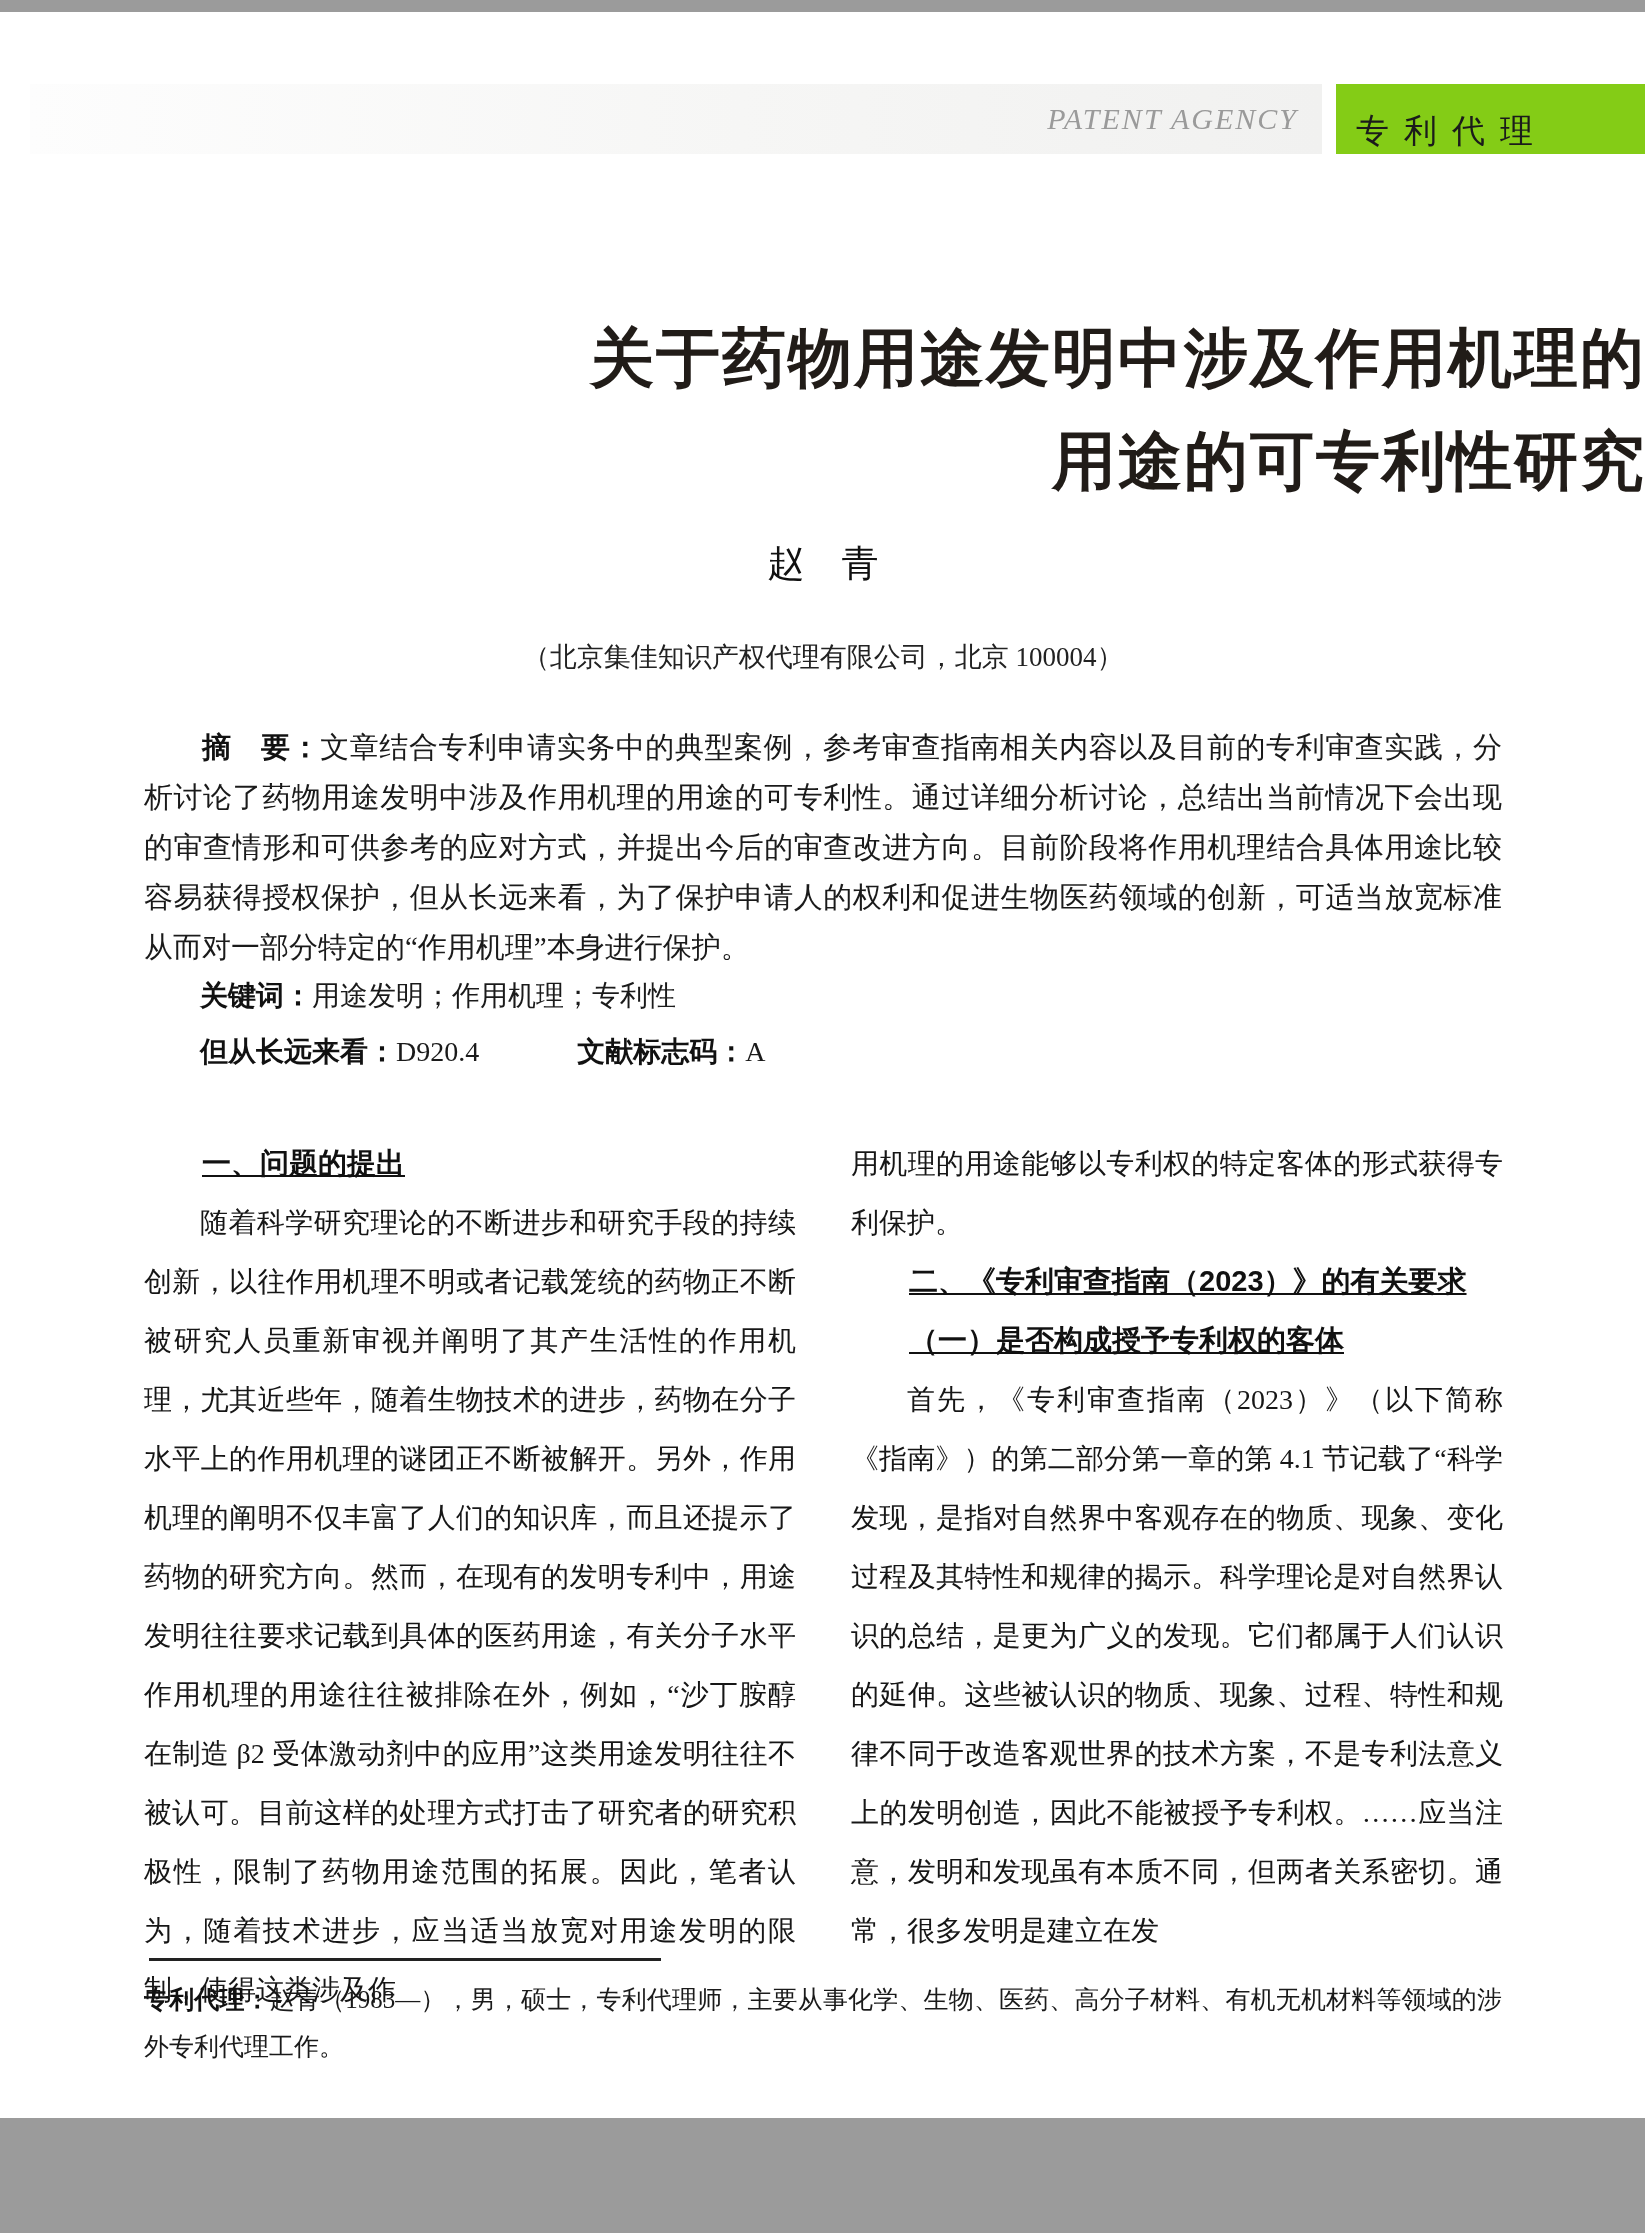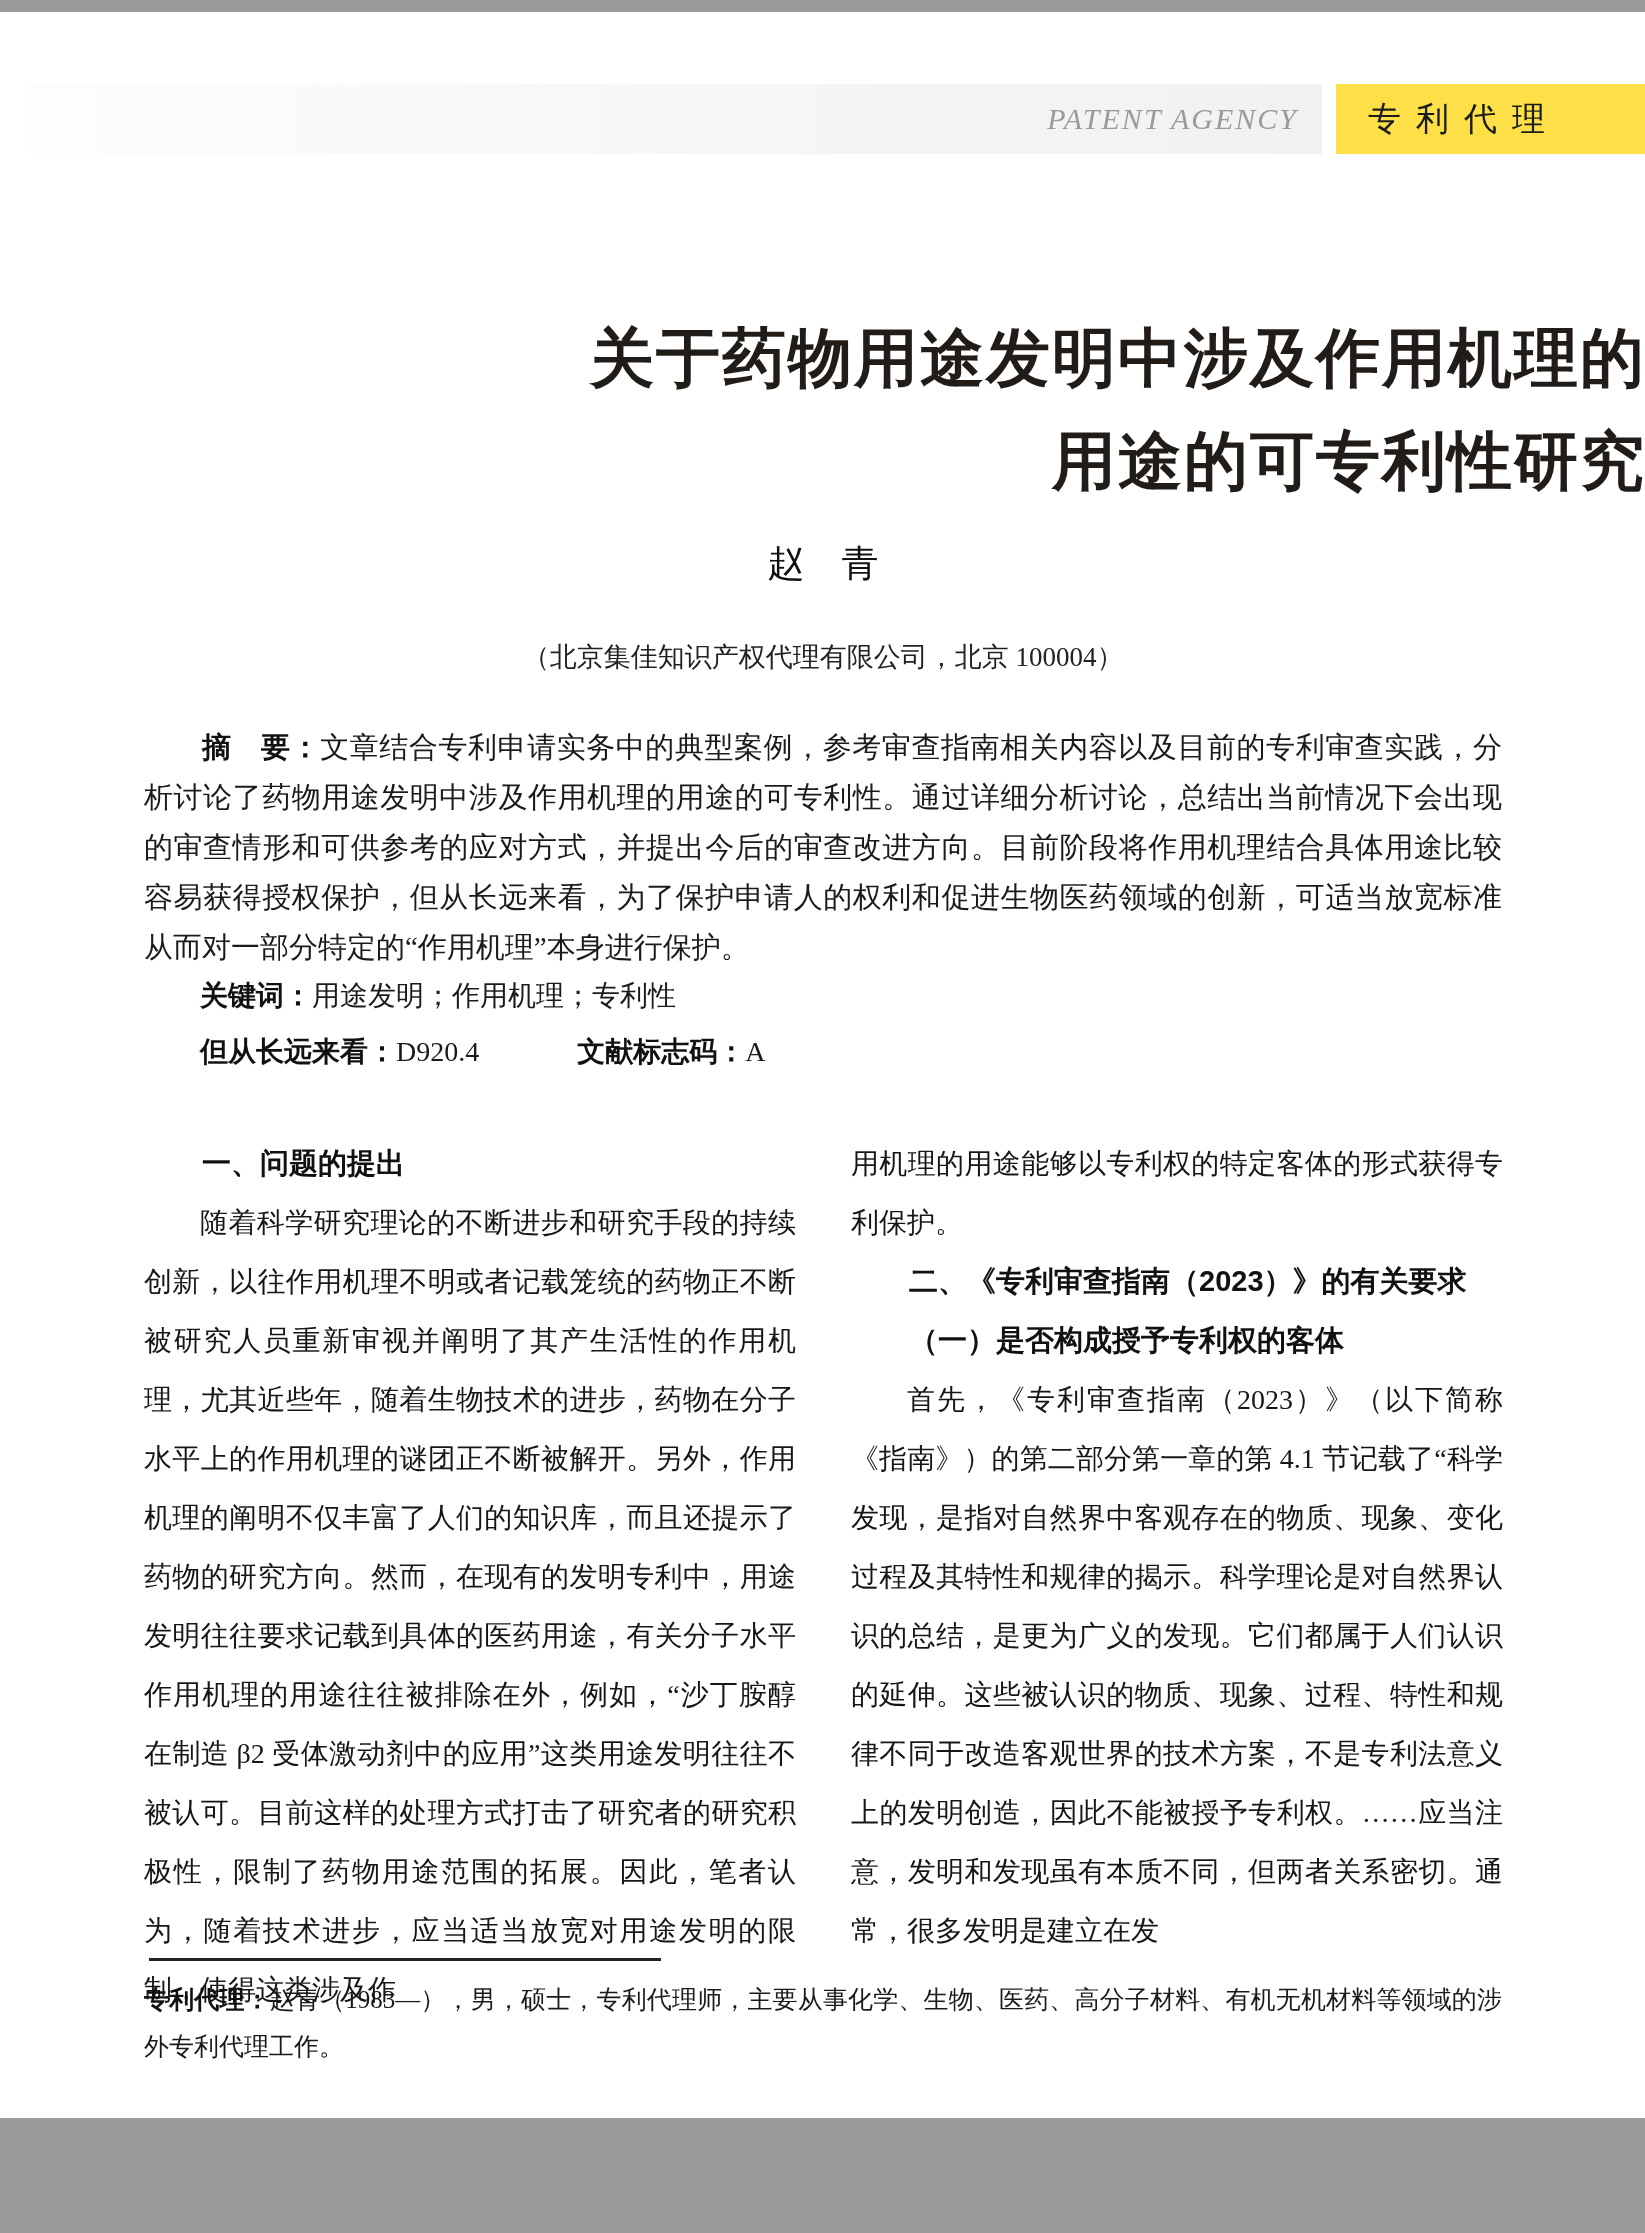--- a/index.html
+++ b/index.html
@@ -22,22 +22,22 @@
     background:linear-gradient(to right,#fdfdfd 0%,#f6f6f5 55%,#f1f1f0 100%);
     display:flex;align-items:center;justify-content:flex-end;
     padding-right:24px;
   }
   .journal-en{
     font-family:"Liberation Serif","DejaVu Serif",serif;
     font-style:italic;font-size:30px;letter-spacing:2px;color:#9a9a9a;
   }
   .band-gap{width:14px;background:#ffffff;}
   .band-right{
-    width:310px;background:#fde047;
-    display:flex;align-items:center;padding-left:32px;box-sizing:border-box;
+    width:310px;background:#84cc16;
+    display:flex;align-items:flex-end;padding-left:20px;box-sizing:border-box;
   }
   .section-cn{
     font-family:"Liberation Sans","DejaVu Sans",sans-serif;
     font-size:33px;color:#1b1b1b;letter-spacing:15px;font-weight:500;
   }
   
   .title{
     position:absolute;top:295px;left:0;width:100%;
     text-align:right;font-weight:bold;font-size:64px;line-height:103px;
     color:#211c18;letter-spacing:2px;
@@ -72,21 +72,21 @@
     position:absolute;top:1122px;width:652px;
     font-size:28px;line-height:59px;text-align:justify;color:#161616;
   }
   .col-left{left:144px;}
   .col-right{left:851px;}
   .col p{margin:0;text-indent:2em;}
   .col p.cont{text-indent:0;}
   .col h2,.col h3{
     margin:0;font-family:"Liberation Sans","DejaVu Sans",sans-serif;
     font-size:29px;font-weight:bold;line-height:59px;text-indent:2em;
-    color:#111;text-align:justify;
+    color:#111;text-align:justify;text-decoration:underline;
   }
   
   .footnote-rule{
     position:absolute;top:1946px;left:149px;width:512px;height:0;
     border-top:3px solid #222;
   }
   .footnote{
     position:absolute;top:1964px;left:144px;width:1358px;
     font-size:25px;line-height:47px;text-align:justify;color:#1a1a1a;
   }

